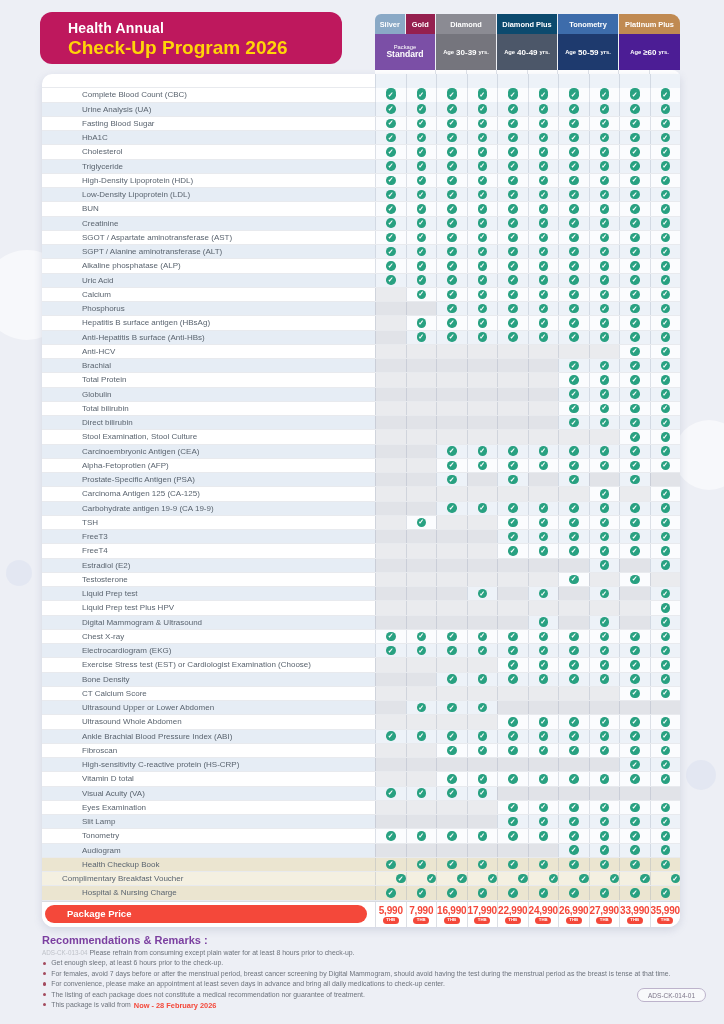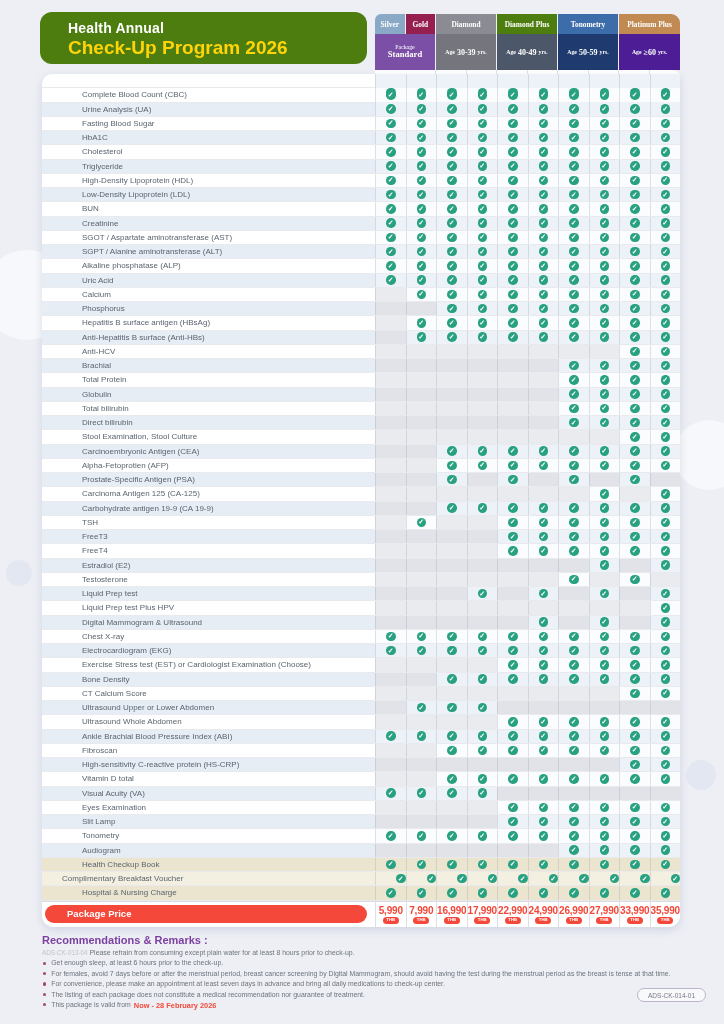--- a/index.html
+++ b/index.html
@@ -8,32 +8,32 @@
     position:relative; overflow:hidden;
     background:#edeff5;
     font-family:"Liberation Sans", sans-serif;
   }
   
   .wm { position:absolute; border-radius:50%; background:rgba(255,255,255,.55); }
   .wm2 { position:absolute; background:rgba(214,222,240,.45); }
 
   
   .title-block {
-    position:absolute; left:40px; top:12px; width:327px; height:52px;
-    background:#4d7c0f; border-radius:12px; padding:8px 0 0 28px;
+    position:absolute; left:40px; top:12px; width:302px; height:52px;
+    background:#be185d; border-radius:12px; padding:8px 0 0 28px;
   }
   .t1 { color:#ffffff; font-size:14px; font-weight:bold; letter-spacing:.2px; }
   .t2 { color:#ffd408; font-size:19px; font-weight:bold; margin-top:1px; }
 
   
   .colhead { position:absolute; left:375px; top:14px; width:305px; }
   .hrow { display:grid; grid-template-columns:repeat(10,30.5px); }
   .hcell {
     display:flex; align-items:center; justify-content:center;
-    color:#fff; font-weight:bold; border-right:1px solid #edeff5;font-family:Liberation Serif, serif;
+    color:#fff; font-weight:bold; border-right:1px solid #edeff5;
   }
   #hrow1 .hcell { height:20px; font-size:7.4px; }
   #hrow2 .hcell { height:36px; }
   #hrow3 .hcell { height:16px; }
   .age { font-size:5.8px; gap:2px; }
   .age b { font-size:8px; }
   .std { flex-direction:column; line-height:1.15; }
   .std .l1 { font-size:5.8px; font-weight:normal; }
   .std .l2 { font-size:8.6px; font-weight:bold; }
   .gen { background:#fff; color:#8a919c; font-size:6.2px; font-weight:normal;
@@ -104,21 +104,21 @@
 <div class="title-block">
   <div class="t1">Health Annual</div>
   <div class="t2">Check-Up Program 2026</div>
 </div>
 
 <div class="colhead">
   <div id="hrow1" class="hrow">
       <div class="hcell" style="background: rgb(138, 169, 198); grid-column: span 1; border-top-left-radius: 6px;">Silver</div>
       <div class="hcell" style="background: rgb(149, 32, 79); grid-column: span 1;">Gold</div>
       <div class="hcell" style="background: rgb(139, 139, 147); grid-column: span 2;">Diamond</div>
-      <div class="hcell" style="background: #4d7c0f; grid-column: span 2;">Diamond Plus</div>
+      <div class="hcell" style="background: #0c4a6e; grid-column: span 2;">Diamond Plus</div>
       <div class="hcell" style="background: rgb(61, 108, 171); grid-column: span 2;">Tonometry</div>
       <div class="hcell" style="background: rgb(192, 138, 82); grid-column: span 2; border-top-right-radius: 9px; border-right: none;">Platinum Plus</div>
     </div>
   <div id="hrow2" class="hrow">
       <div class="hcell std" style="background: rgb(123, 79, 166); grid-column: span 2;">
         <div class="l1">Package</div>
         <div class="l2">Standard</div>
       </div>
       <div class="hcell age" style="background: rgb(117, 117, 125); grid-column: span 2;">
         <span>Age</span>

